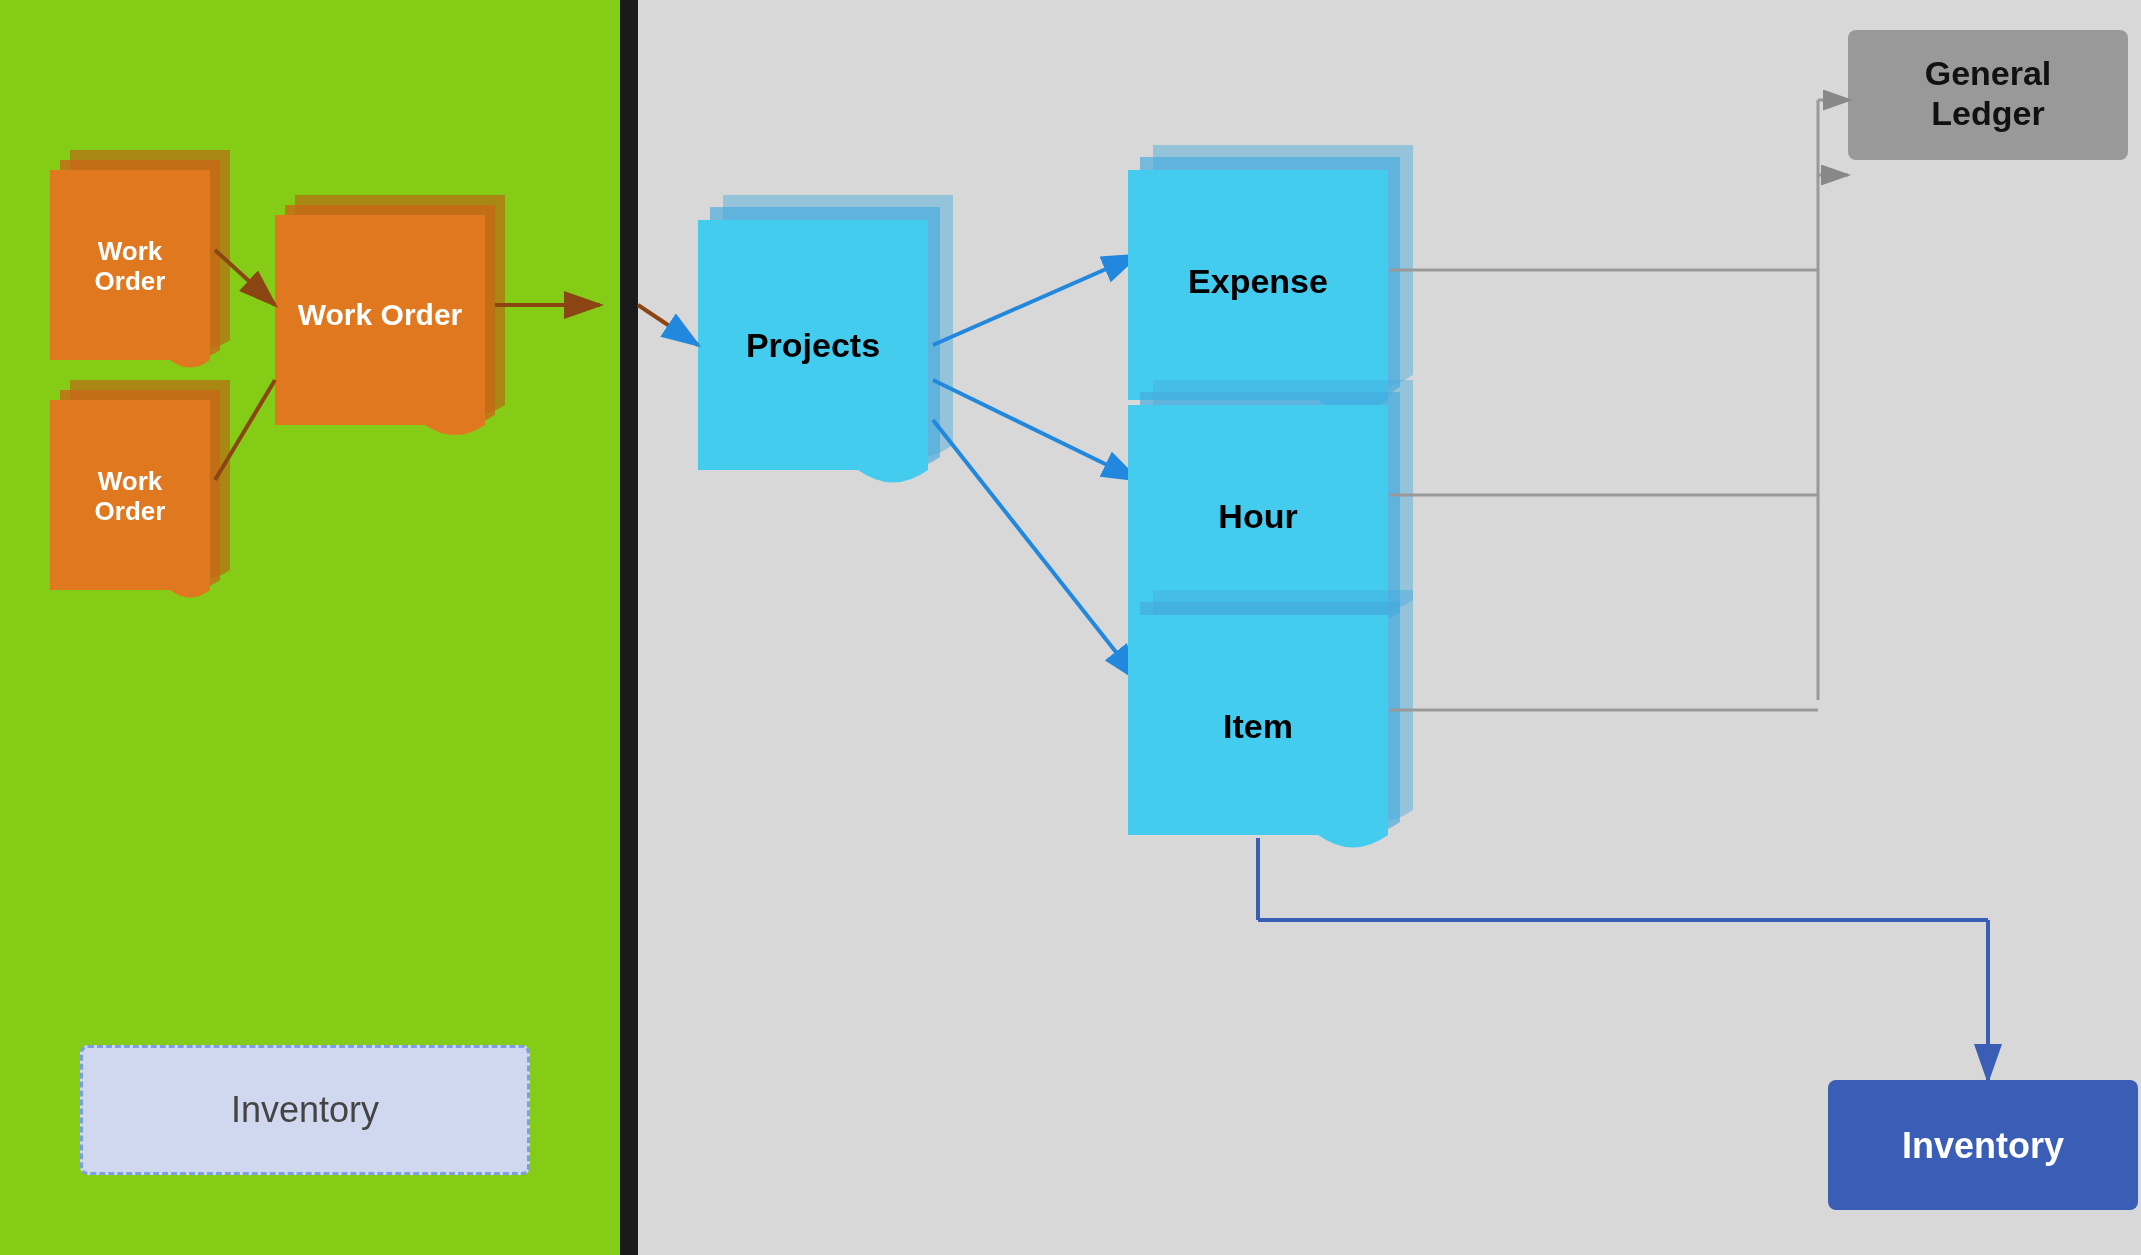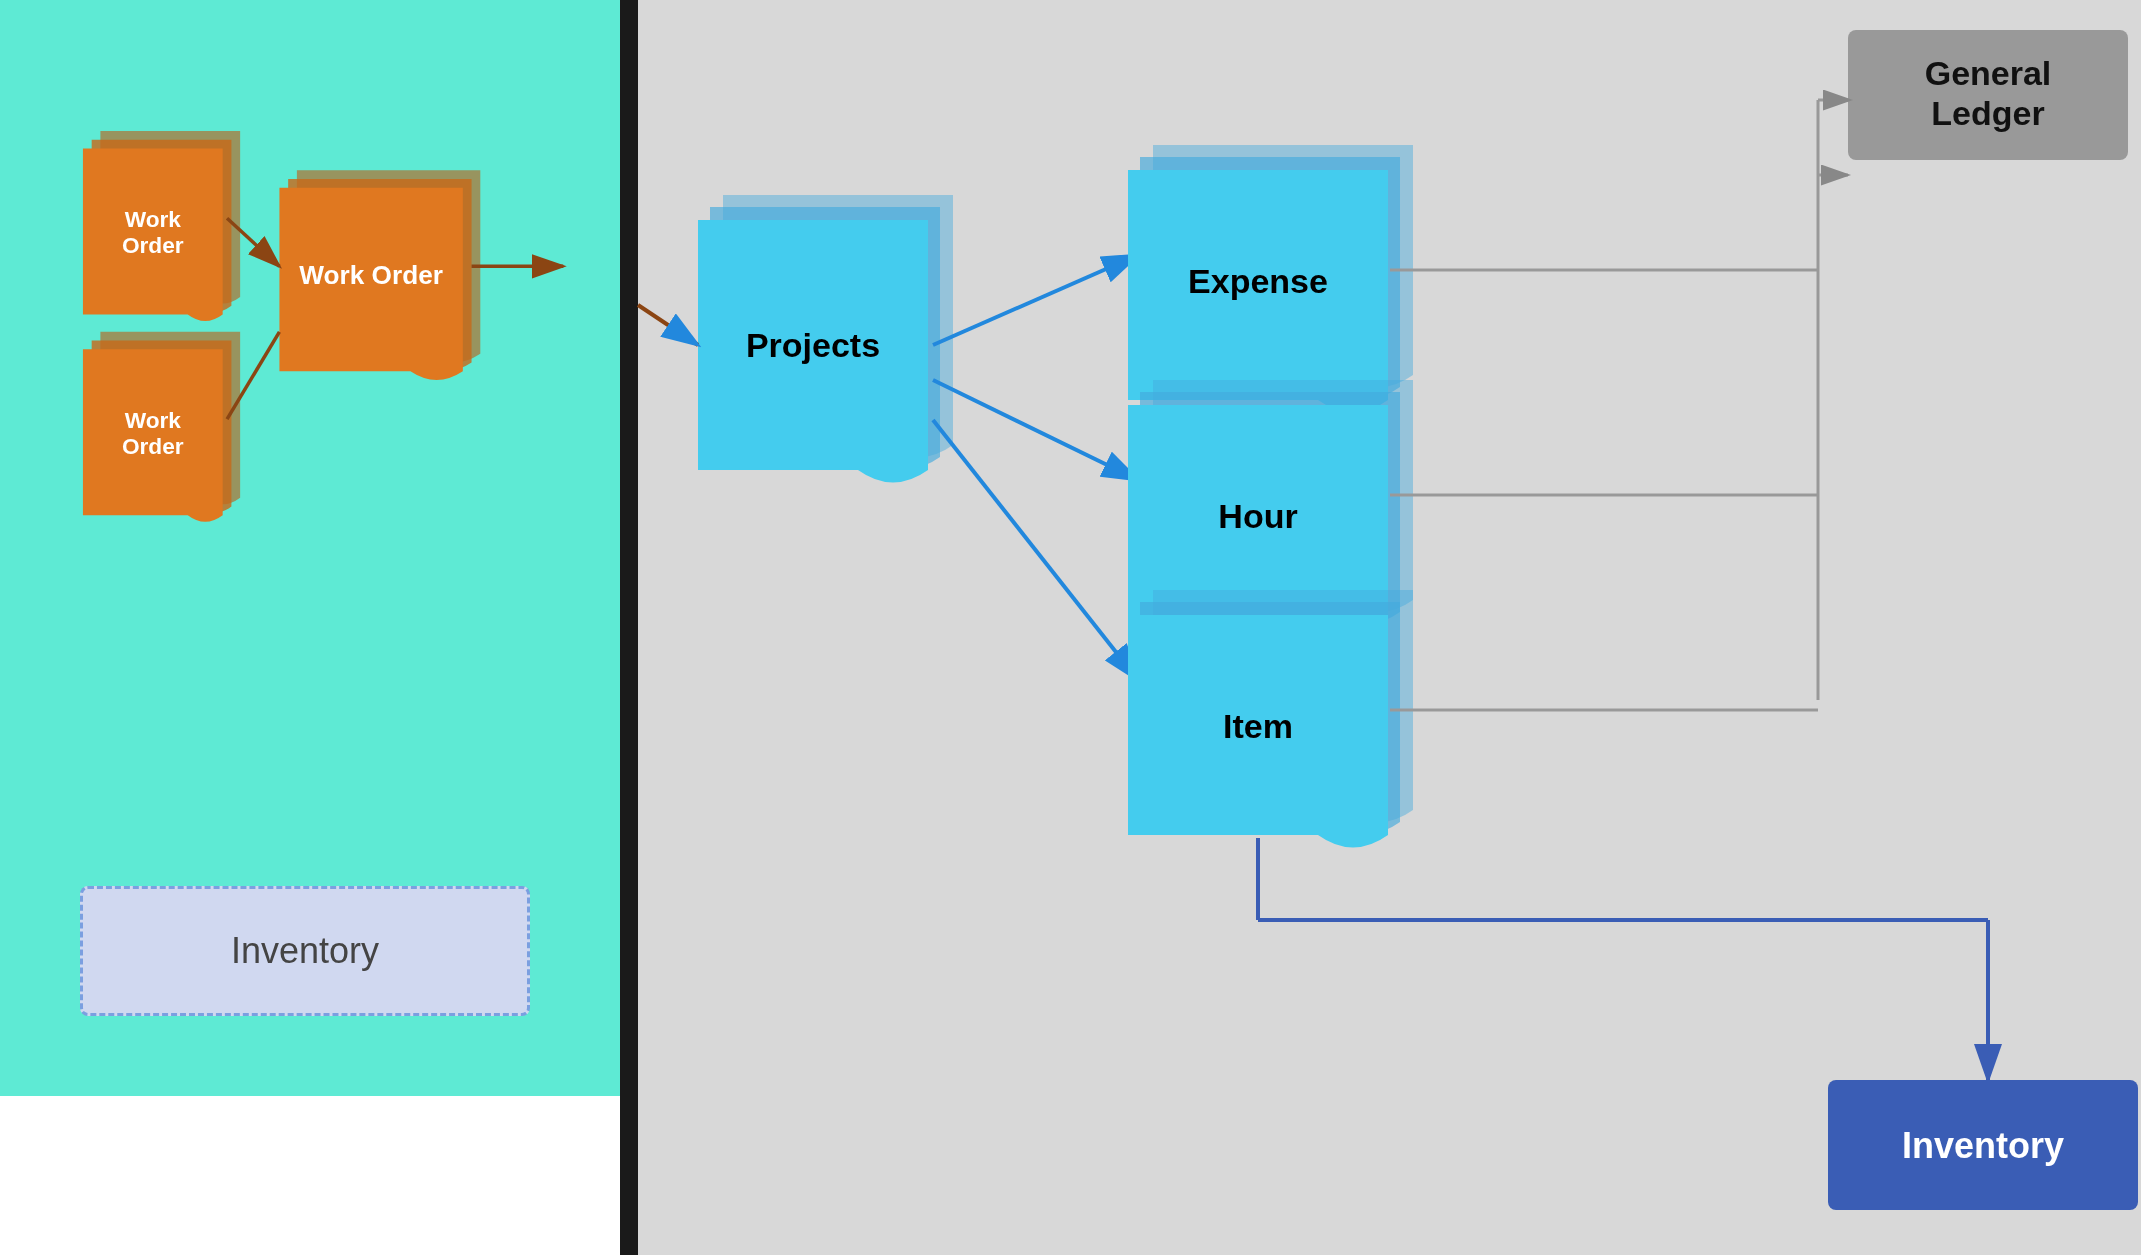--- a/index.html
+++ b/index.html
@@ -8,22 +8,22 @@
       height: 1255px;
       display: flex;
       flex-direction: row;
       font-family: 'Arial', sans-serif;
       overflow: hidden;
     }
 
     
     .left-panel {
       width: 620px;
-      height: 1096px;
-      background: #5eead4;
+      height: 1255px;
+      background: #84cc16;
       position: relative;
       flex-shrink: 0;
     }
 
     
     .divider {
       width: 18px;
       height: 1255px;
       background: #1a1a1a;
       flex-shrink: 0;

